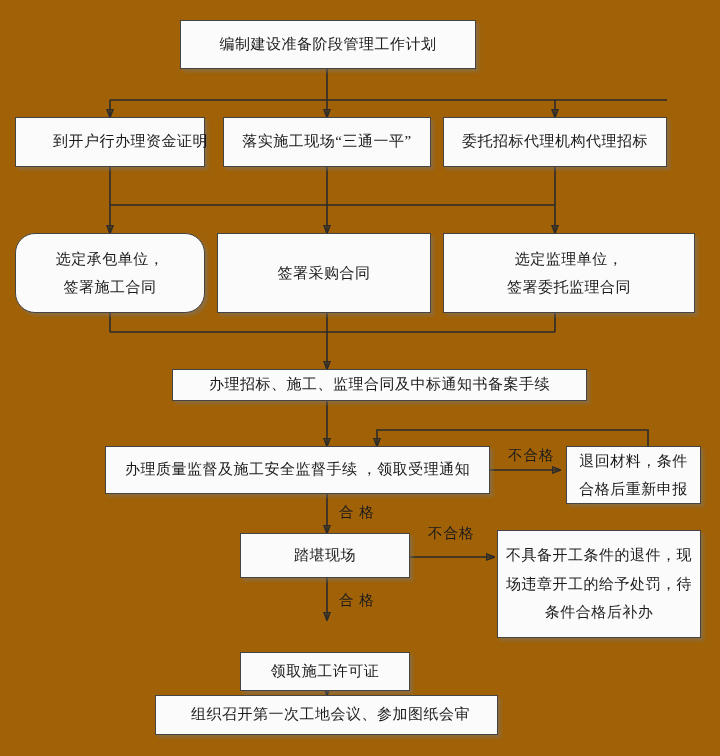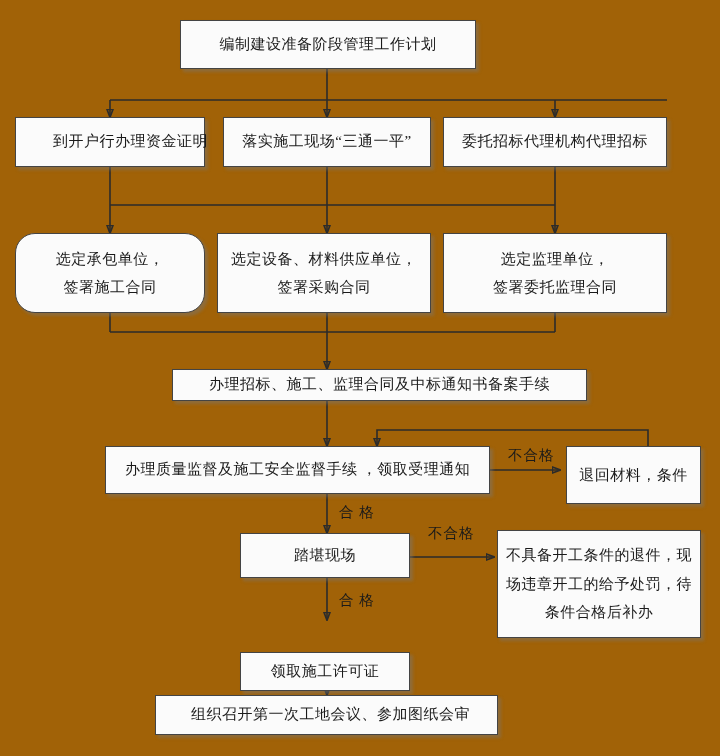--- a/index.html
+++ b/index.html
@@ -124,39 +124,39 @@
   <div class="node" style="left:443px; top:117px; width:224px; height:50px;">
     <span class="line">委托招标代理机构代理招标</span>
   </div>
 
   <div class="node two-line" style="left:15px; top:233px; width:190px; height:80px;border-radius:20px;">
     <span class="line">选定承包单位，</span>
     <span class="line">签署施工合同</span>
   </div>
 
   <div class="node two-line" style="left:217px; top:233px; width:214px; height:80px;">
-    <span class="line">选定设备、材料供应单位，</span>
     <span class="line">签署采购合同</span>
   </div>
 
-  <div class="node two-line" style="left:443px; top:233px; width:224px; height:80px;">
+  <div class="node two-line" style="left:443px; top:233px; width:252px; height:80px;">
     <span class="line">选定监理单位，</span>
     <span class="line">签署委托监理合同</span>
   </div>
 
   <div class="node" style="left:124px; top:369px; width:415px; height:32px;margin-left:48px;">
     <span class="line">办理招标、施工、监理合同及中标通知书备案手续</span>
   </div>
 
   <div class="node" style="left:105px; top:446px; width:385px; height:48px;">
     <span class="line">办理质量监督及施工安全监督手续 ，领取受理通知</span>
   </div>
 
   <div class="node two-line" style="left:566px; top:446px; width:135px; height:58px;">
     <span class="line">退回材料，条件</span>
+    <span class="line">合格后重新申报</span>
   </div>
 
   <div class="node" style="left:240px; top:533px; width:170px; height:45px;">
     <span class="line">踏堪现场</span>
   </div>
 
   <div class="node three-line" style="left:497px; top:530px; width:204px; height:108px;">
     <span class="line">不具备开工条件的退件，现</span>
     <span class="line">场违章开工的给予处罚，待</span>
     <span class="line">条件合格后补办</span>

